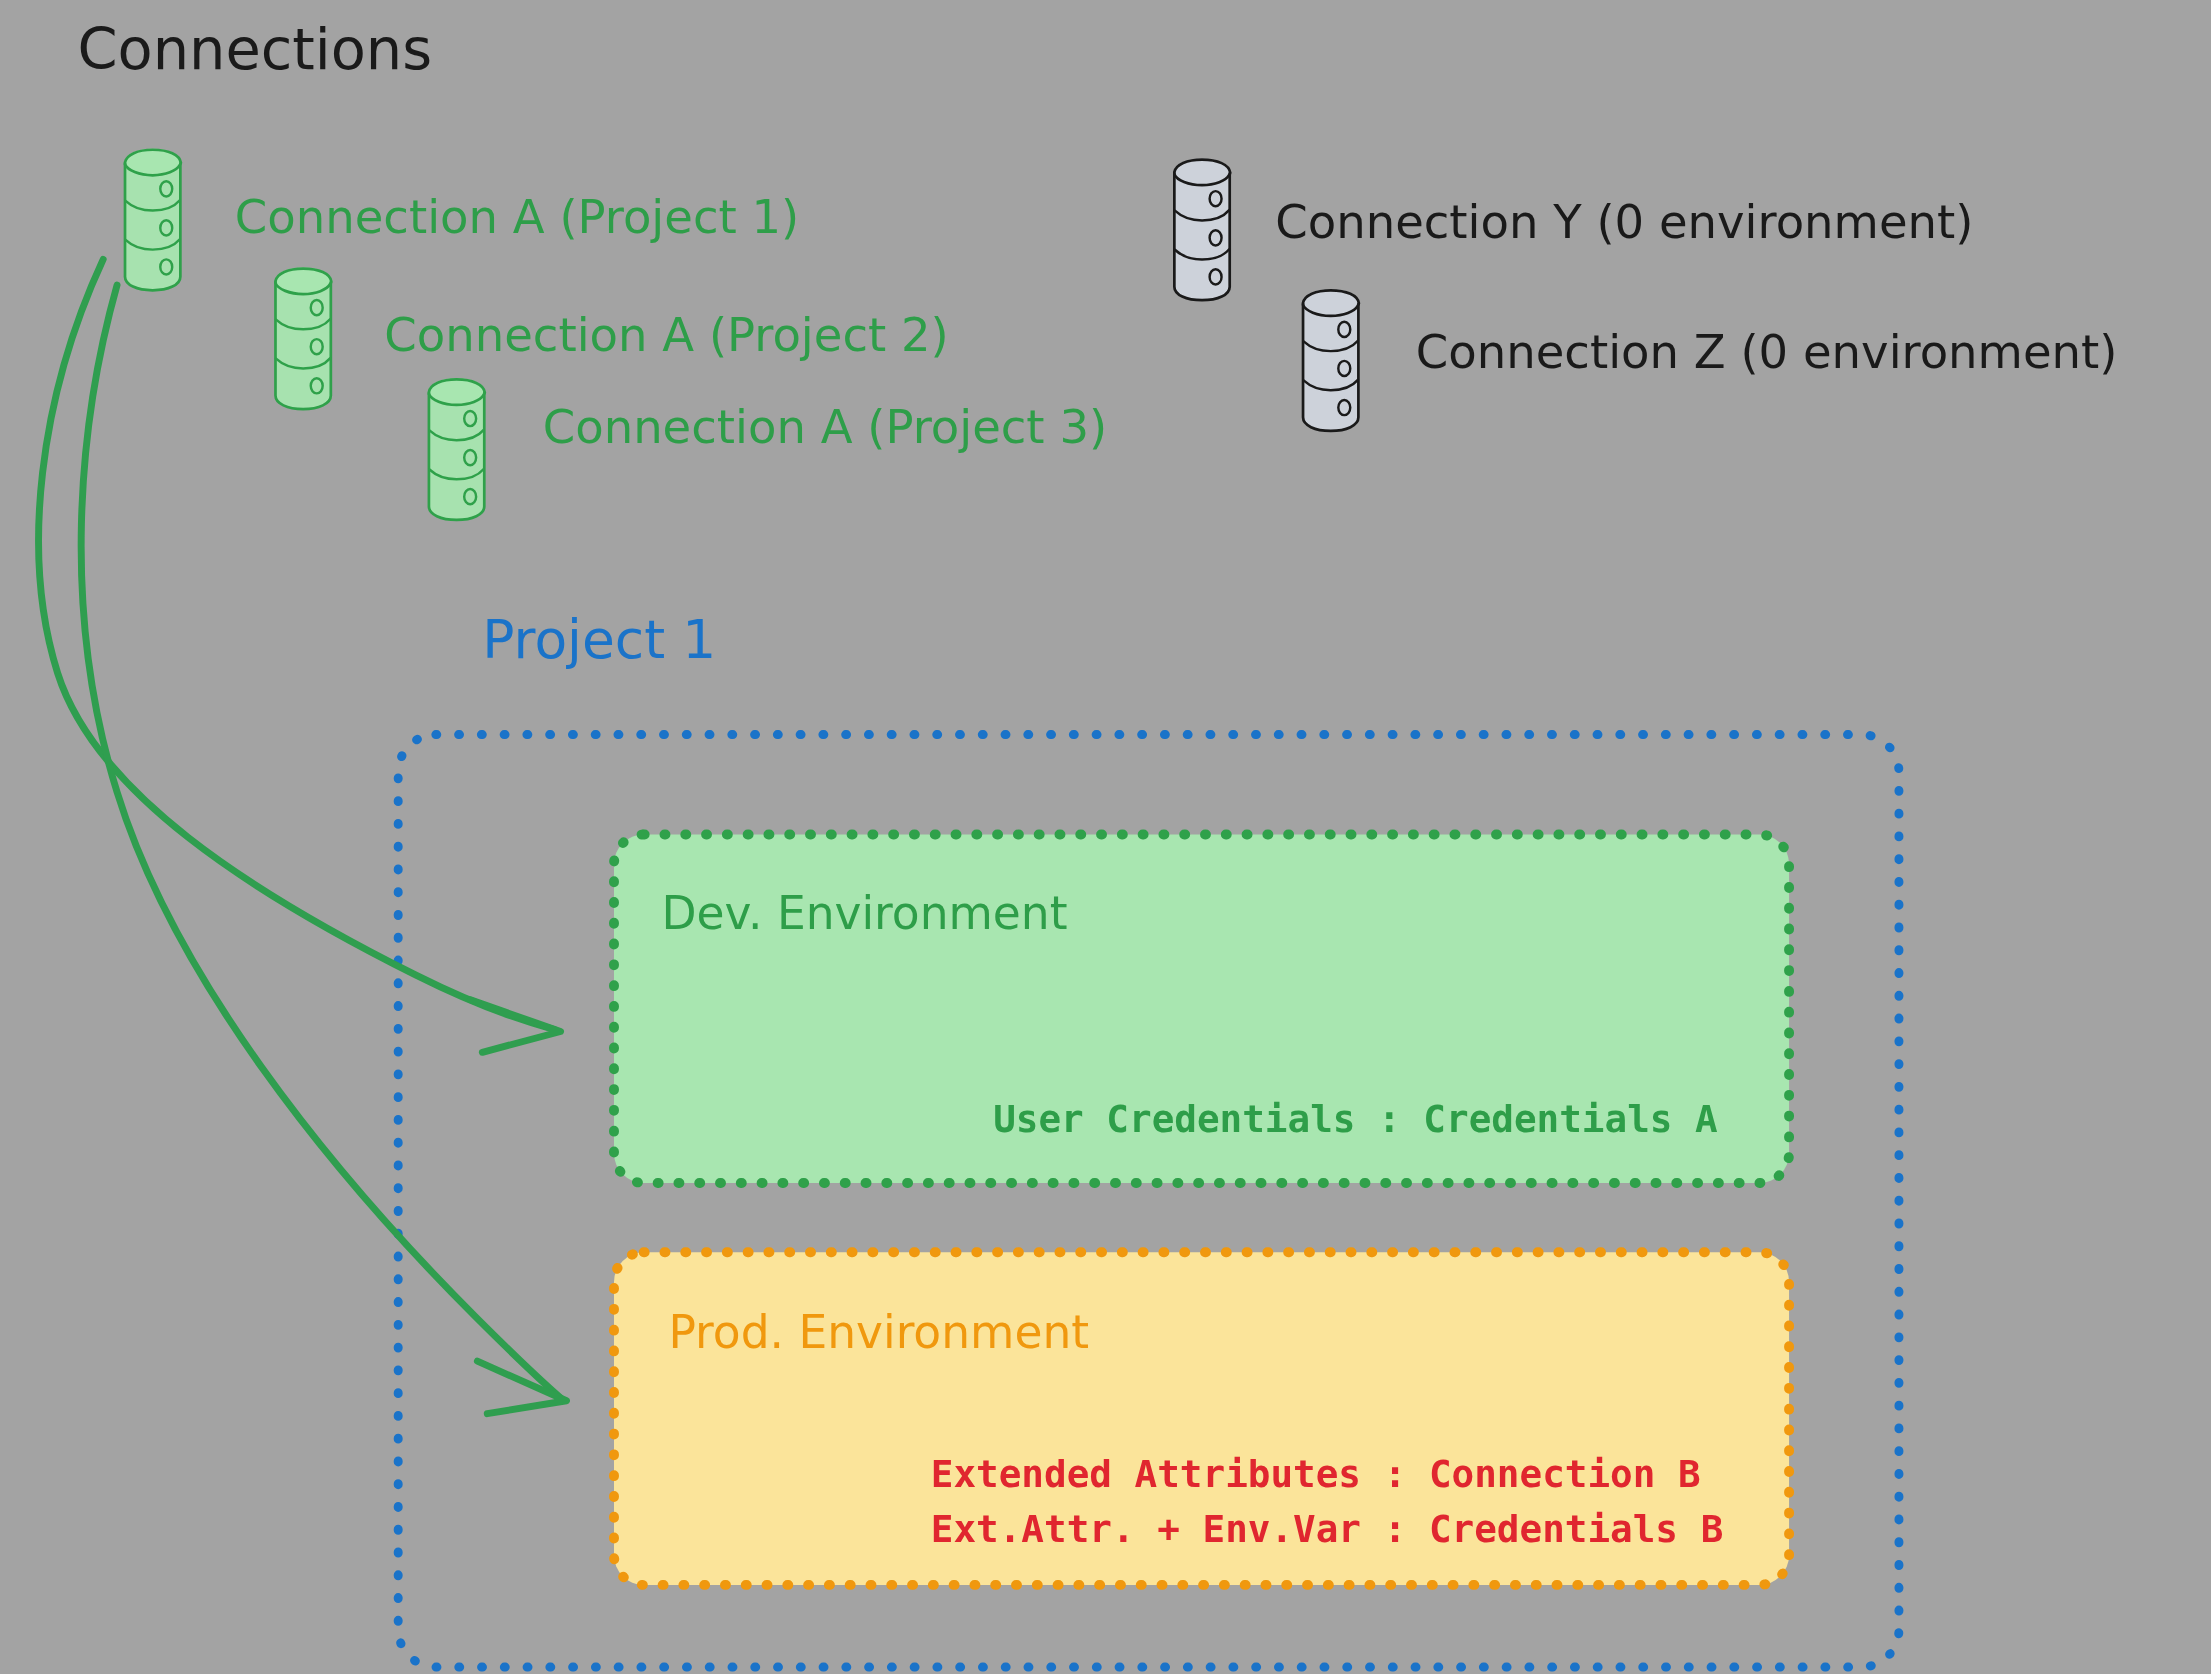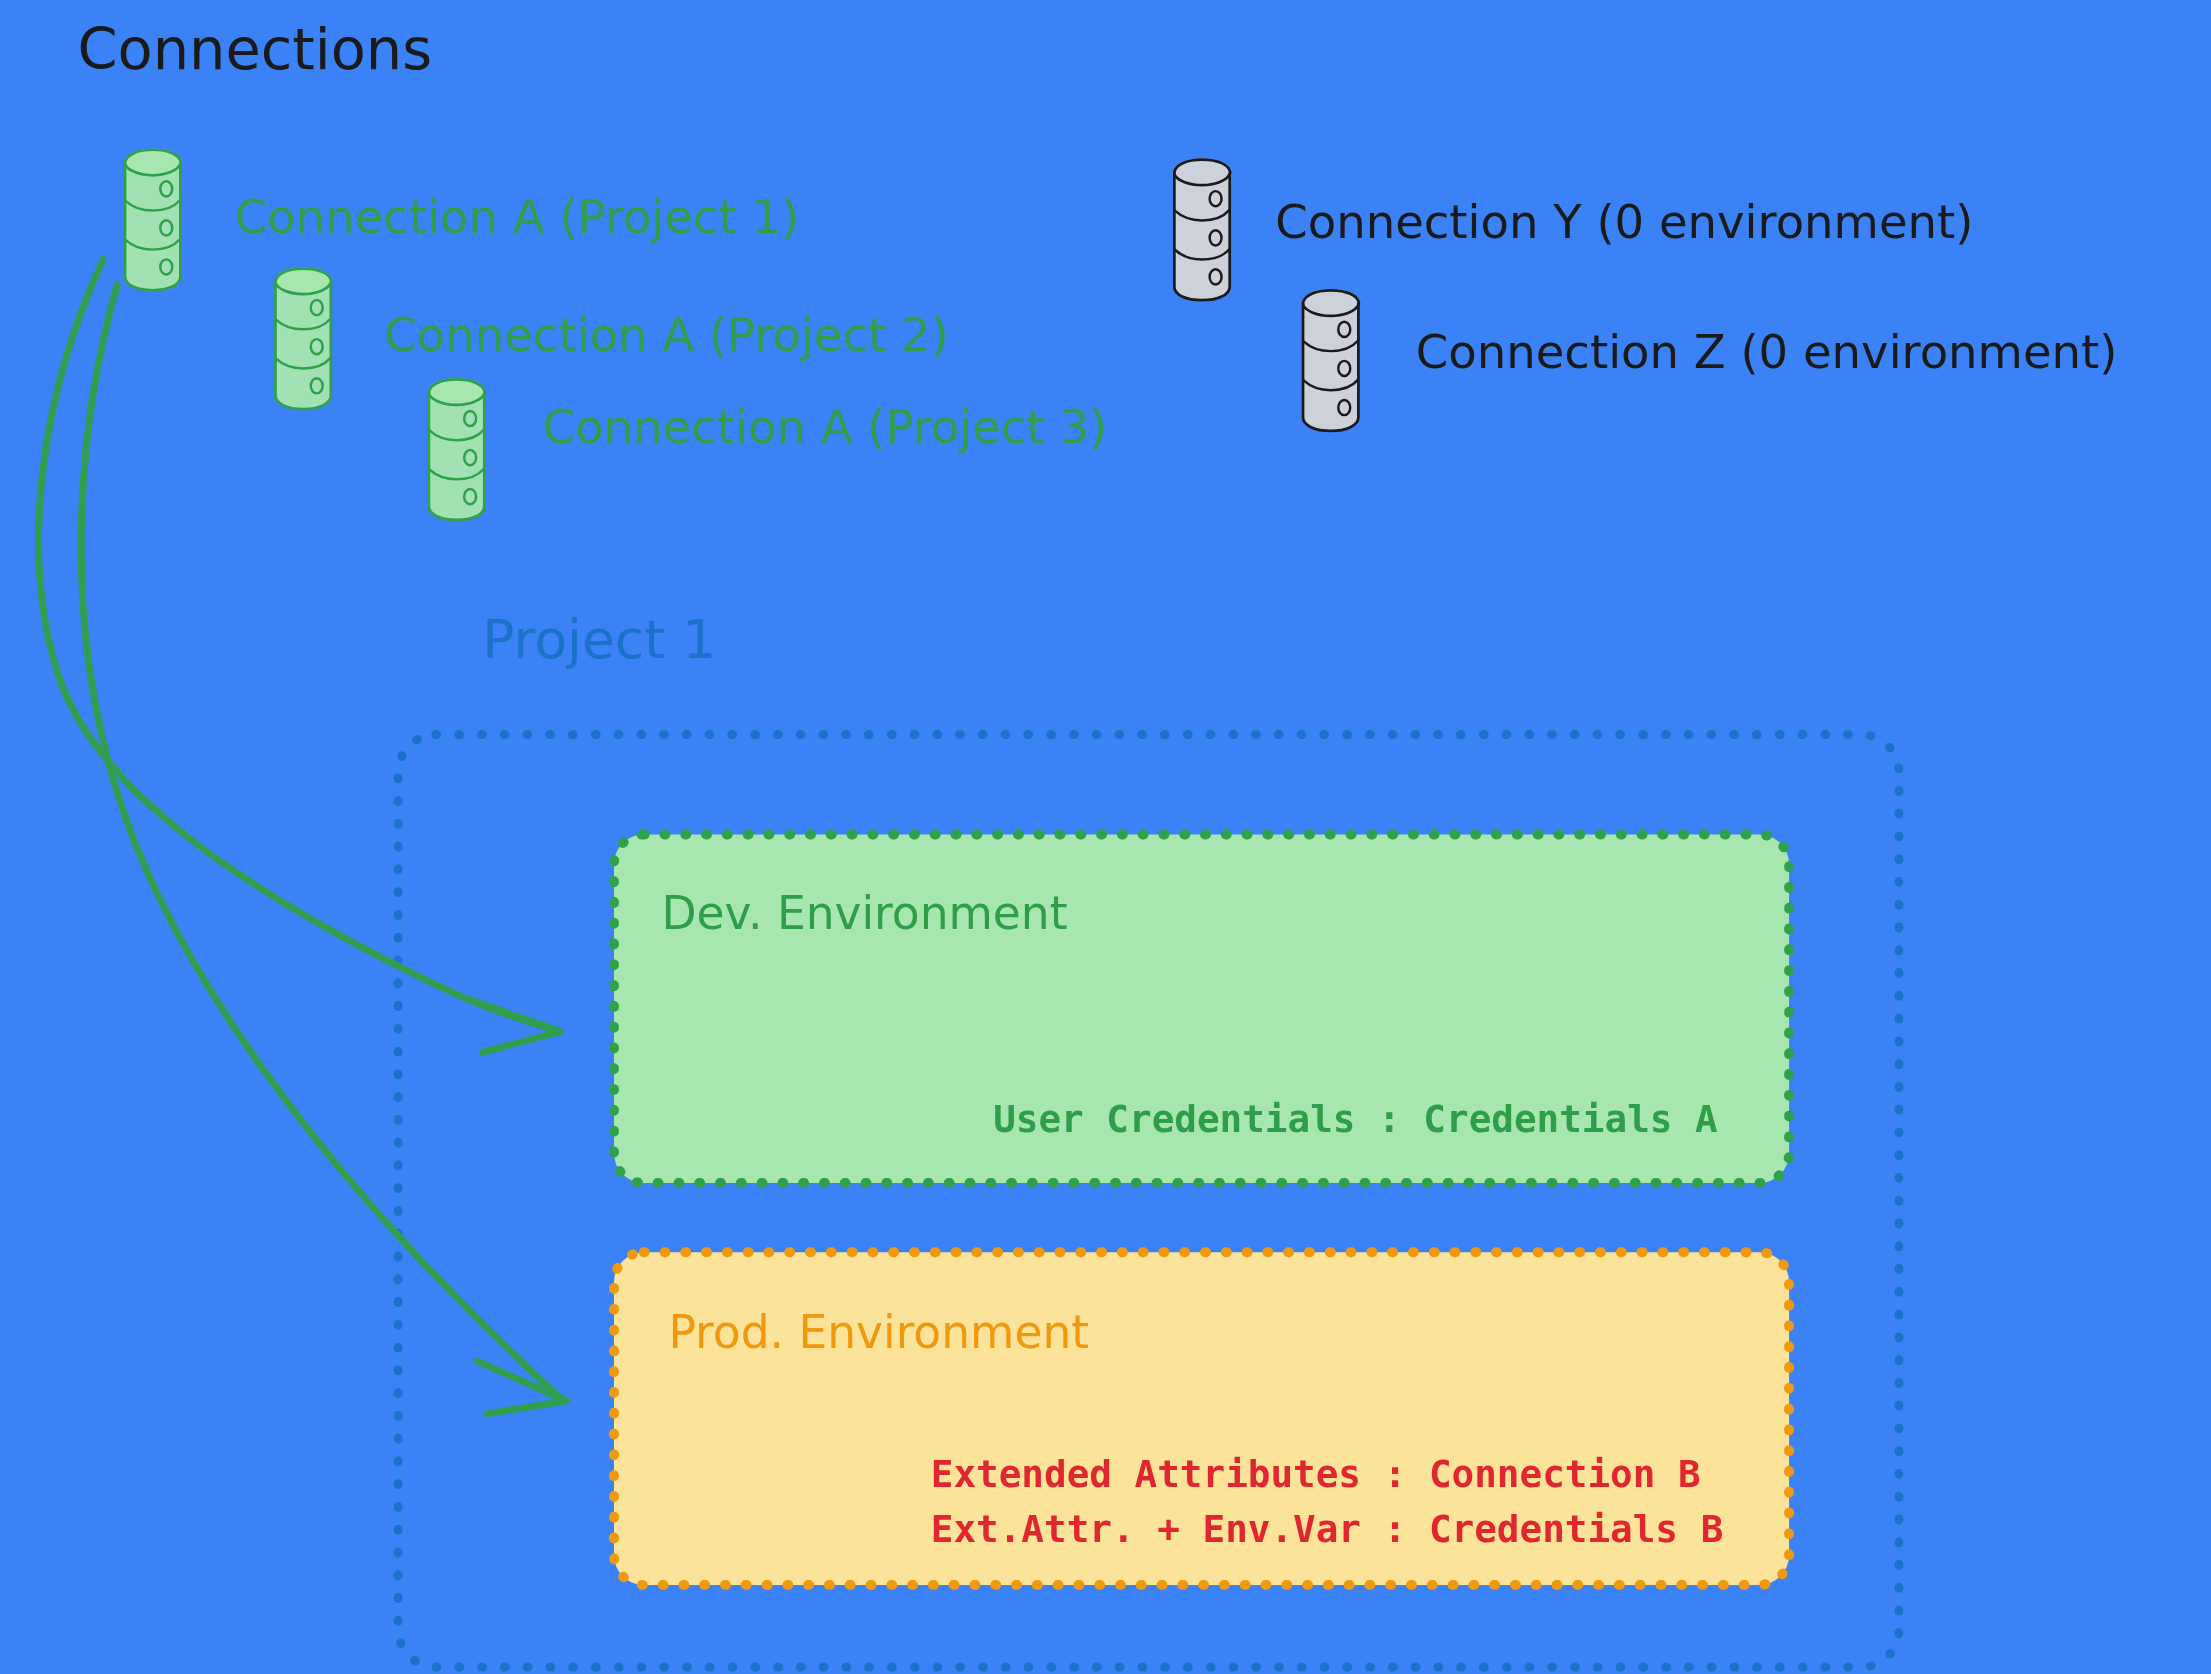--- a/index.html
+++ b/index.html
@@ -8,21 +8,21 @@
     padding: 0;
     background: #ffffff;
   }
   body {
     font-family: "DejaVu Sans", sans-serif;
   }
   #canvas {
     position: relative;
     width: 2212px;
     height: 1674px;
-    background: #3b82f6;
+    background: #a3a3a3;
     overflow: hidden;
   }
   #art {
     position: absolute;
     top: 0;
     left: 0;
     width: 2212px;
     height: 1674px;
   }
   .hand {

